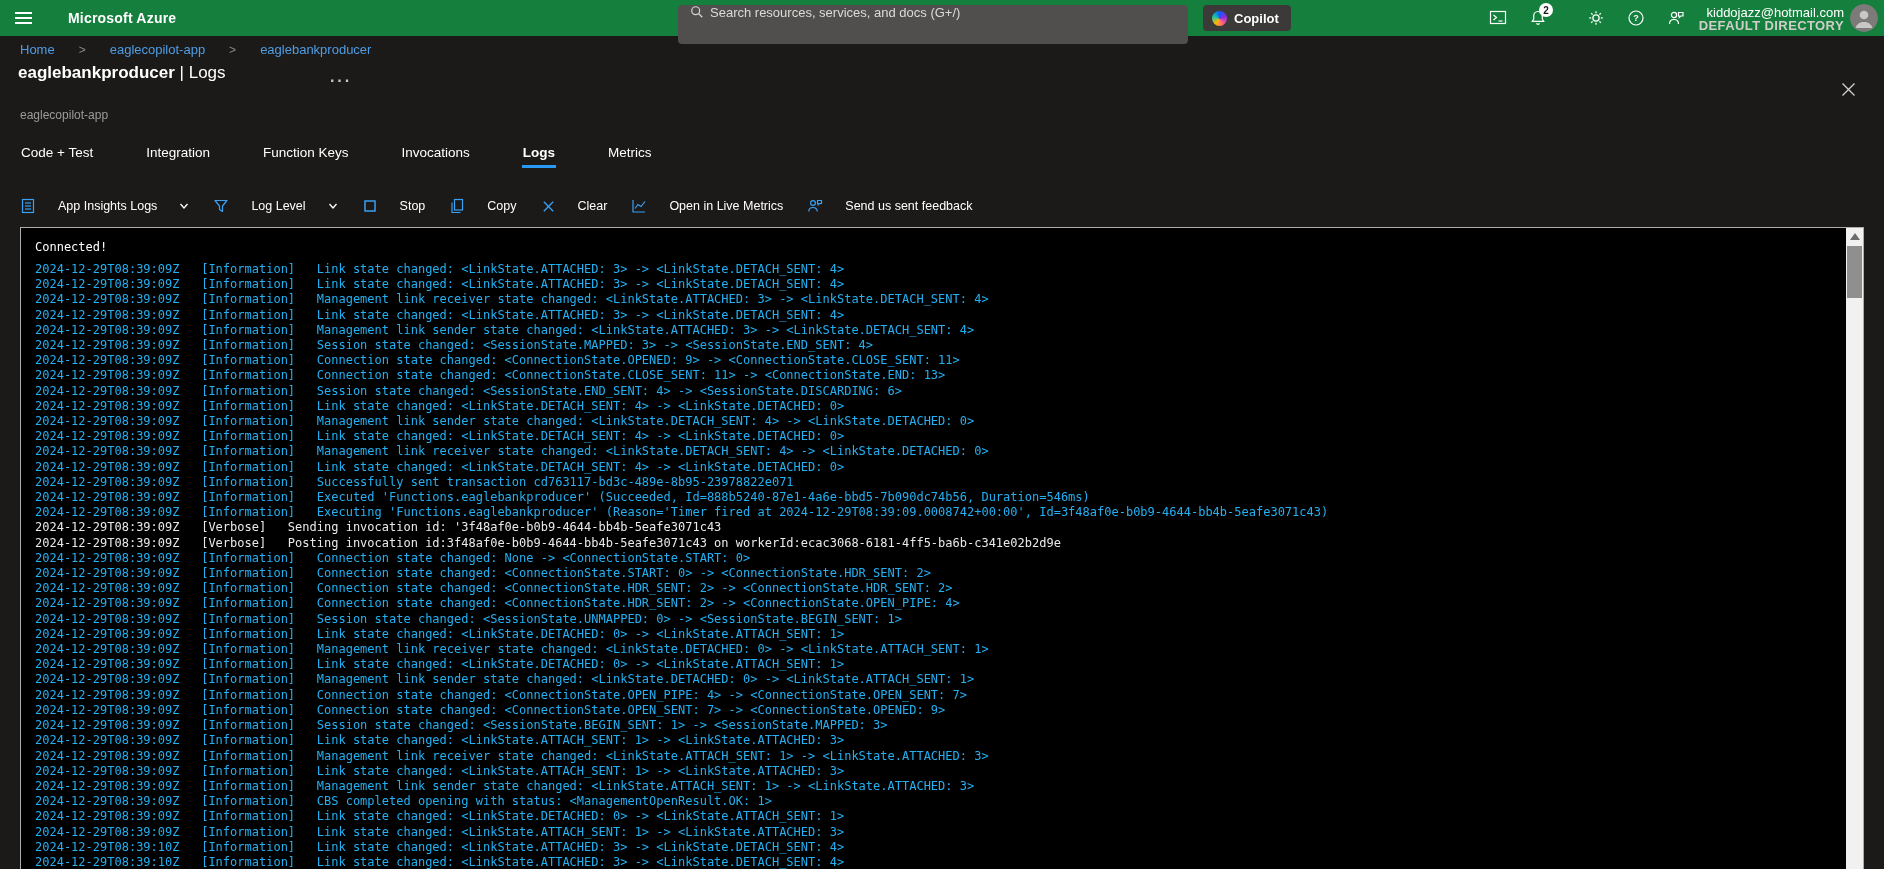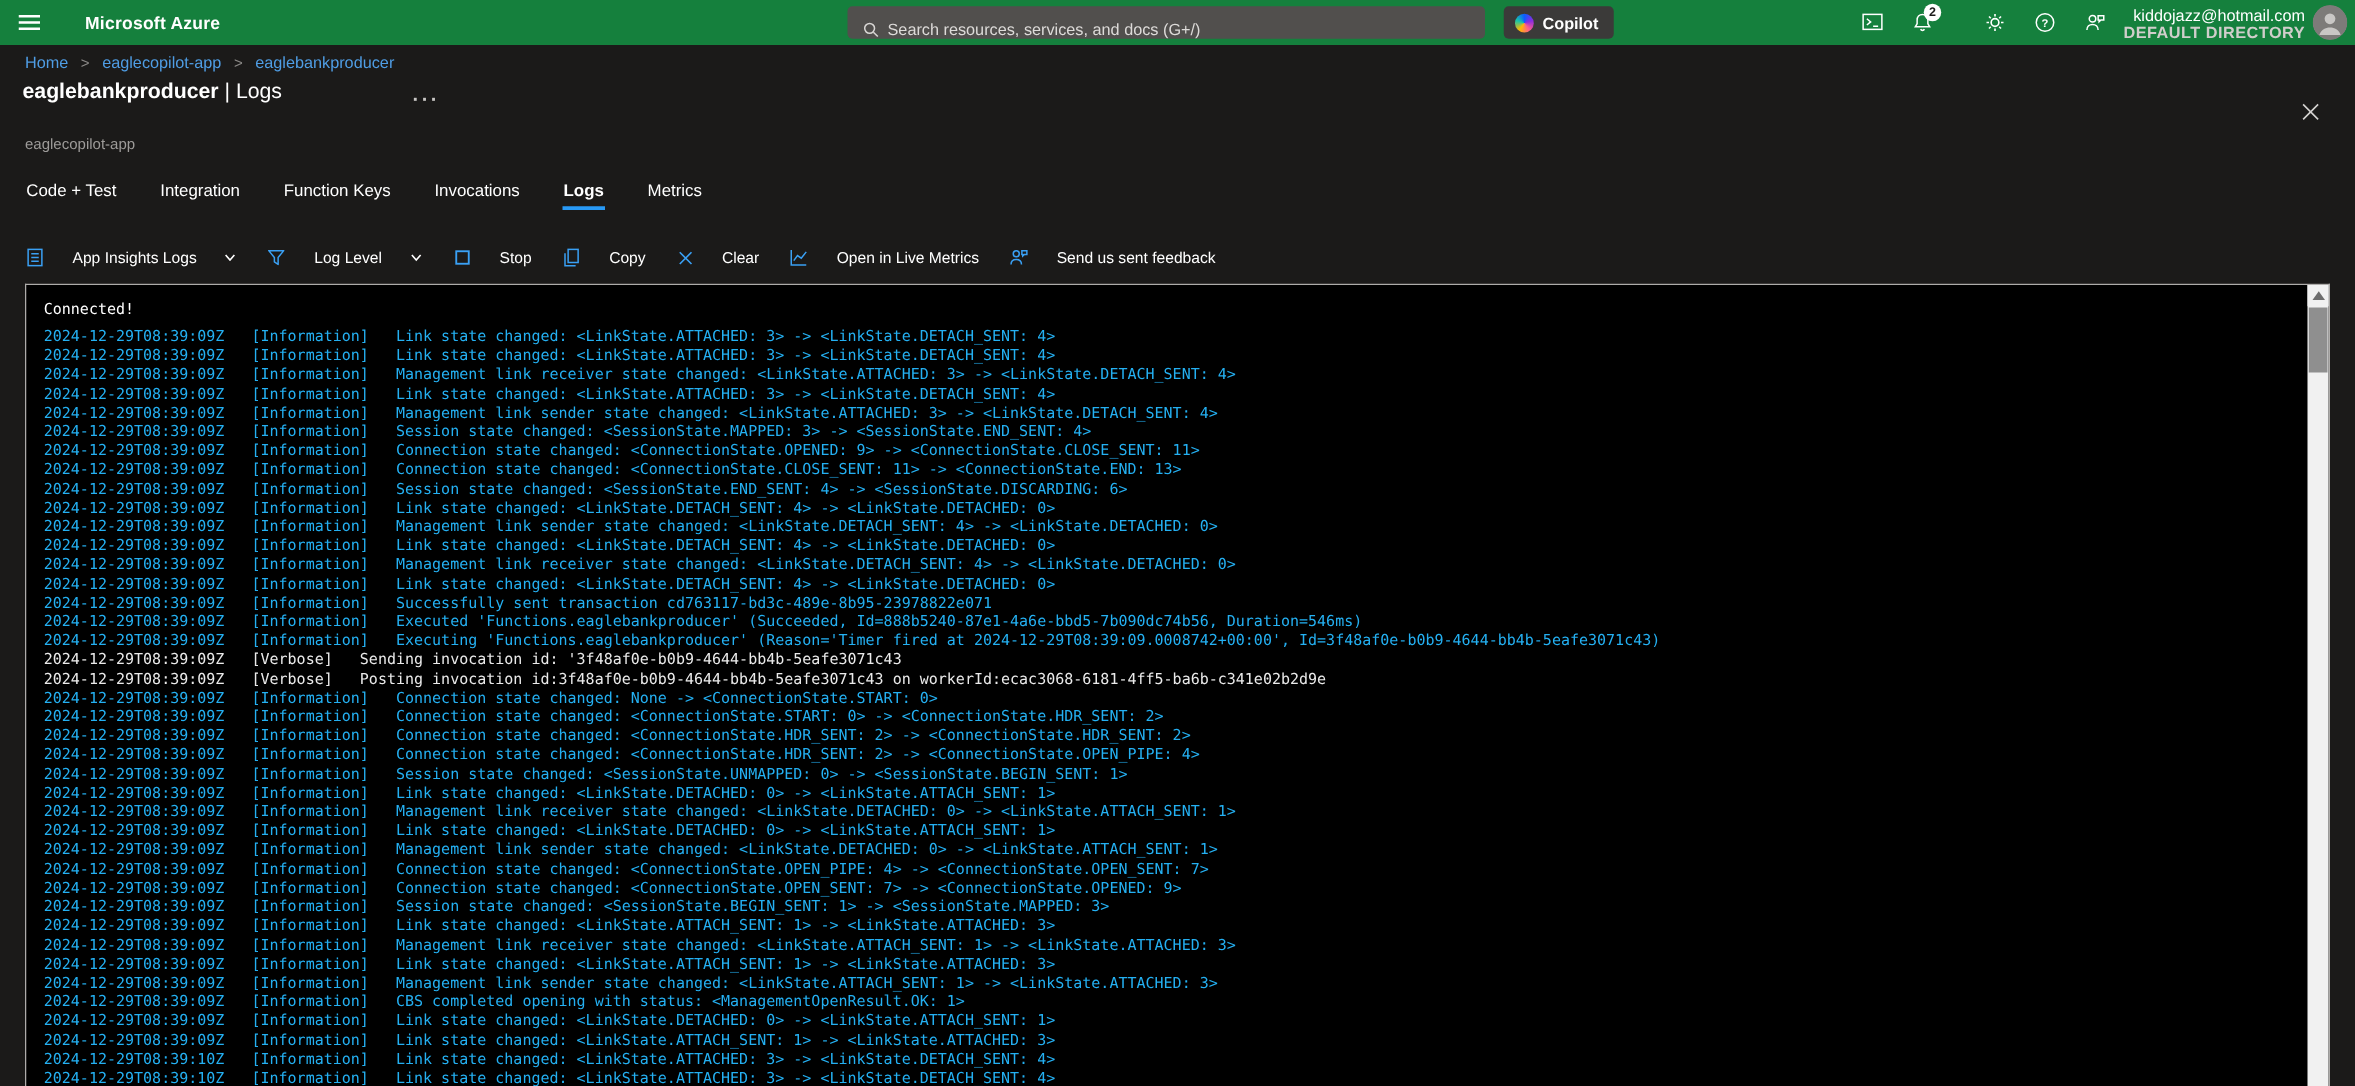--- a/index.html
+++ b/index.html
@@ -7,22 +7,22 @@
               font-family:"Liberation Sans", sans-serif; }
   .page { position:relative; width:1884px; height:869px; background:#1b1a19; }
 
   
   .topbar { position:absolute; top:0; left:0; width:100%; height:36px; background:#15803d;
             display:flex; align-items:center; }
   .hamburger { width:46px; height:36px; display:flex; flex-direction:column; justify-content:center;
                align-items:center; gap:3px; cursor:pointer; }
   .hamburger span { display:block; width:17px; height:2px; background:#ffffff; }
   .brand { color:#fff; font-weight:bold; font-size:14px; margin-left:22px; letter-spacing:.2px; }
-  .searchbox { position:absolute; left:678px; top:5px; width:510px; height:26px; background:#514f4d;
-               border-radius:4px; display:flex; align-items:flex-end; padding:0 8px; }
+  .searchbox { position:absolute; left:678px; top:5px; width:510px; height:39px; background:#514f4d;
+               border-radius:4px; display:flex; align-items:flex-start; padding:0 8px; }
   .searchbox svg { flex:0 0 auto; margin:0 6px 0 4px; }
   .searchbox input { background:transparent; border:none; outline:none; color:#e8e6e4; font-size:13px;
                      width:100%; font-family:"Liberation Sans", sans-serif; }
   .searchbox input::placeholder { color:#dddbd9; opacity:1; }
   .copilot-btn { position:absolute; left:1203px; top:5px; height:26px; padding:0 12px 0 9px;
                  background:#3b3a39; border-radius:4px; display:flex; align-items:center; gap:7px;
                  color:#fff; font-size:13px; font-weight:bold; cursor:pointer; }
   .copilot-logo { width:15px; height:15px; border-radius:50%;
                   background:conic-gradient(#0b5cff,#8a2be2,#ff5c8a,#ffb900,#19c6a7,#0b5cff); }
   .top-icons { position:absolute; top:0; height:36px; left:1478px; display:flex; align-items:center; }
@@ -33,35 +33,35 @@
            background:#fff; color:#1b1a19; font-size:10px; font-weight:bold; display:flex;
            align-items:center; justify-content:center; padding:0 2px; }
   .account { position:absolute; right:40px; top:0; height:36px; display:flex; flex-direction:column;
              justify-content:center; align-items:flex-end; cursor:pointer; }
   .account .email { color:#fff; font-size:13px; line-height:15px; }
   .account .dir { color:#d0cecb; font-size:13px; font-weight:bold; letter-spacing:.4px; line-height:11px; }
   .avatar { position:absolute; right:6px; top:4px; width:28px; height:28px; border-radius:50%;
             overflow:hidden; cursor:pointer; }
 
   
-  .breadcrumb { position:absolute; top:42px; left:20px; font-size:13px; display:flex; gap:10px;
+  .breadcrumb { position:absolute; top:42px; left:20px; font-size:13px; display:flex; gap:24px;
                 align-items:center; }
   .breadcrumb a { color:#4f9de4; text-decoration:none; cursor:pointer; }
   .breadcrumb .sep { color:#8a8886; font-size:12px; }
   .page-title { position:absolute; top:63px; left:18px; font-size:17px; color:#fff; }
   .page-title .t-main { font-weight:bold; }
   .page-title .t-suffix { font-weight:normal; color:#ffffff; }
   .more-dots { position:absolute; top:72px; left:330px; color:#c8c6c4; font-size:16px;
                letter-spacing:2px; cursor:pointer; }
   .more-dots::before { content:"\00B7\00B7\00B7"; font-weight:bold; }
   .close-x { position:absolute; top:82px; right:28px; cursor:pointer; }
   .subtitle { position:absolute; top:108px; left:20px; color:#9d9b99; font-size:12px; }
 
   
-  .tab-list { position:absolute; top:136px; left:20px; display:flex; gap:33px; height:32px;
+  .tab-list { position:absolute; top:136px; left:20px; display:flex; gap:51px; height:32px;
               align-items:center; }
   .tab { color:#fff; font-size:13.5px; position:relative; cursor:pointer; padding:0 1px; height:32px;
          display:flex; align-items:center; }
   .tab.active { font-weight:bold; }
   .tab.active::after { content:""; position:absolute; left:0; right:0; bottom:0; height:3px;
                        background:#2899f5; }
 
   
   .toolbar { position:absolute; top:192px; left:20px; display:flex; align-items:center; gap:24px;
              height:28px; }

